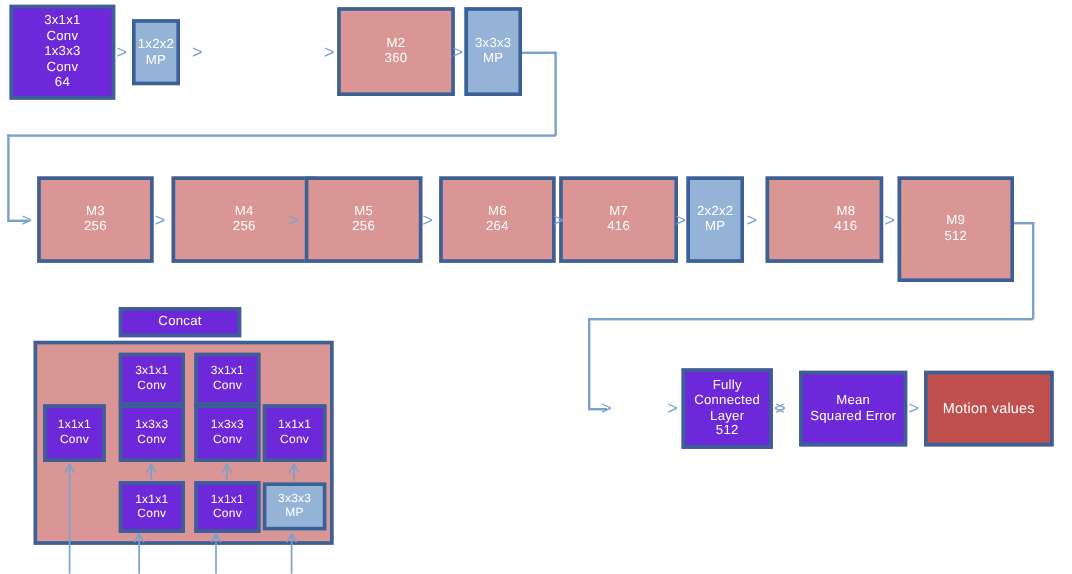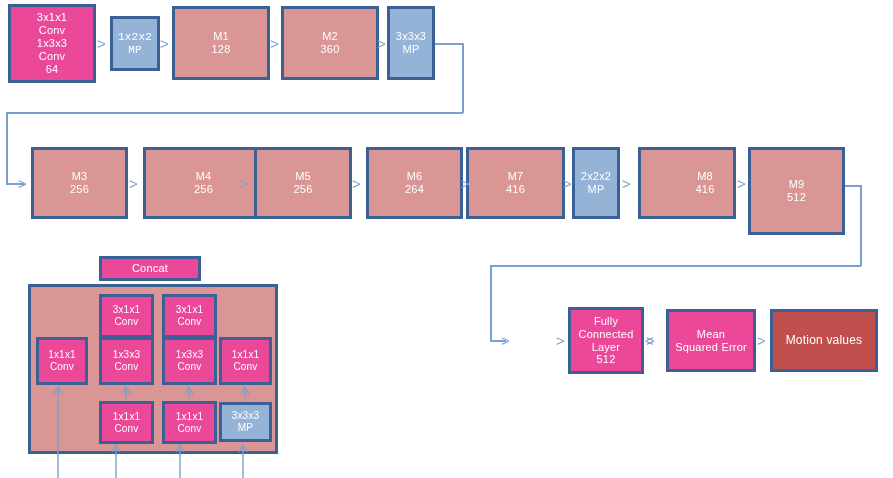--- a/index.html
+++ b/index.html
@@ -3,21 +3,21 @@
 <meta charset="utf-8">
 <style>
   html,body{margin:0;padding:0;background:#ffffff;}
   body{width:893px;height:478px;position:relative;overflow:hidden;
        font-family:"Liberation Sans",sans-serif;}
   #stage{position:absolute;left:0;top:0;width:893px;height:478px;}
 
   .box{position:absolute;box-sizing:border-box;border:3px solid #3a6095;
        display:flex;align-items:center;justify-content:center;text-align:center;
        color:#ffffff;line-height:1.18;white-space:pre-line;letter-spacing:.2px;}
-  .box.dark{background:#ec4899;}
+  .box.dark{background:#6d28d9;}
   .box.light{background:#95b3d7;}
   .box.salmon{background:#d99694;}
   .box.red{background:#c0504d;}
 
   .module{position:absolute;box-sizing:border-box;border:3px solid #3a6095;
           background:#d99694;}
 
   
   .ln{position:absolute;background:#7ba0cd;}
   .lnh{height:1.5px;}
@@ -29,24 +29,22 @@
 </head>
 <body>
 
 <div id="stage">
 
   <div class="box dark" style="left:8px;top:4px;width:88px;height:79px;font-size:11px;">3x1x1
 Conv
 1x3x3
 Conv
 64</div>
-  <div class="box light" style="left:110px;top:16px;width:50px;height:55px;font-size:11px;font-family:Liberation Mono, monospace;">1x2x2
+  <div class="box light" style="left:110px;top:16px;width:40px;height:55px;font-size:11px;">1x2x2
 MP</div>
-  <div class="box salmon" style="left:172px;top:6px;width:98px;height:74px;font-size:11px;">M1
-128</div>
   <div class="box salmon" style="left:281px;top:6px;width:98px;height:74px;font-size:11px;">M2
 360</div>
   <div class="box light" style="left:387px;top:6px;width:48px;height:74px;font-size:11px;">3x3x3
 MP</div>
 
   <div class="chev" style="left:97px;top:36px;">&gt;</div>
   <div class="chev" style="left:160px;top:36px;">&gt;</div>
   <div class="chev" style="left:270px;top:36px;">&gt;</div>
   <div class="chev" style="left:377px;top:36px;">&gt;</div>
 

